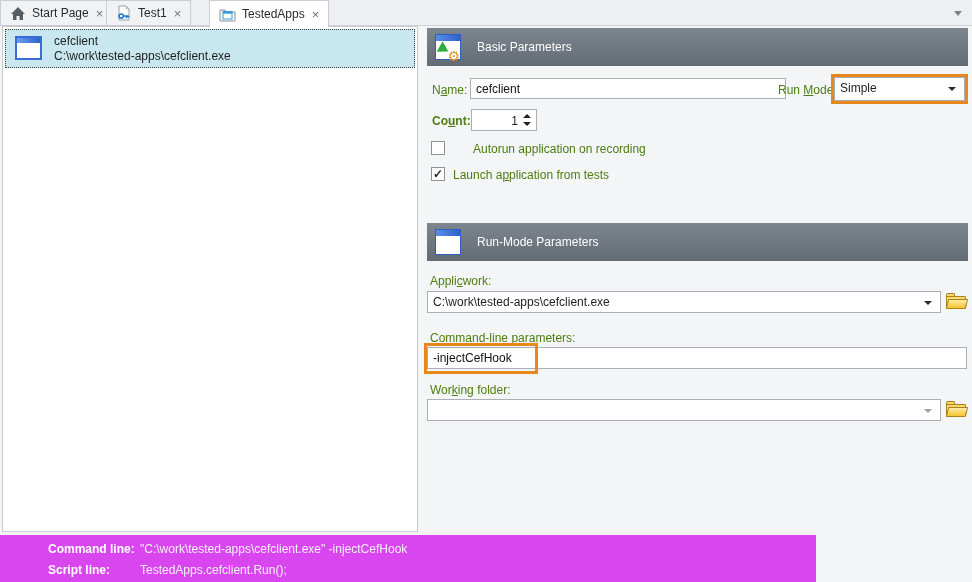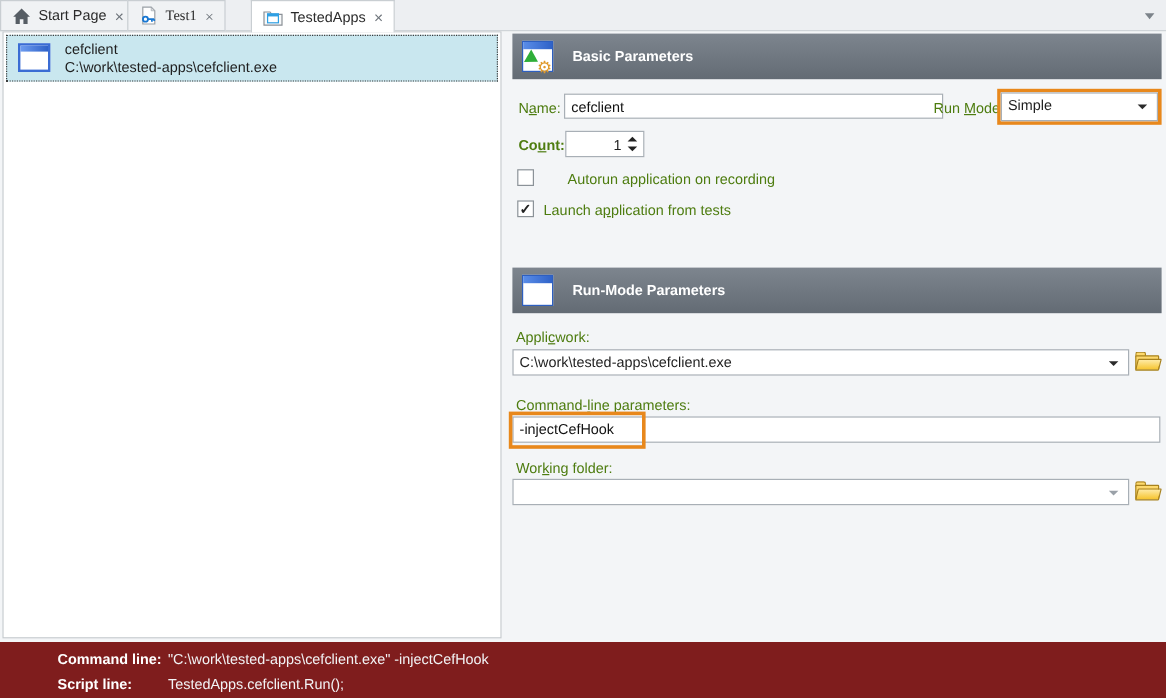--- a/index.html
+++ b/index.html
@@ -29,21 +29,21 @@
   .win-icon .titlebar { height:5px; background:linear-gradient(90deg,#6d9cf0,#2f62c8); }
   #app-item .win-icon { left:9px; top:6px; width:27px; height:24px; }
   #app-item .app-name { position:absolute; left:48px; top:4px; }
   #app-item .app-path { position:absolute; left:48px; top:19px; }
 
   
   .section-header { position:absolute; left:427px; width:541px; height:38px;
                     background:linear-gradient(#7d858e,#636b74); color:#fff; z-index:2; }
   #basic-header { top:28px; }
   #runmode-header { top:223px; }
-  .section-header .title { position:absolute; left:50px; top:0; line-height:38px; font-weight:bold; }
+  .section-header .title { position:absolute; left:50px; top:0; line-height:38px; font-weight:normal; }
   .header-icon { position:absolute; left:8px; top:6px; width:26px; height:26px;
                  border:1px solid #2d5fc0; background:#fff; }
   .header-icon .titlebar { height:6px; background:linear-gradient(90deg,#5a8de8,#2f62c8); }
   .header-icon .play-tri { position:absolute; left:3px; top:8px; width:0; height:0;
                  border-left:10px solid #2fae39; border-top:6px solid transparent;
                  border-bottom:6px solid transparent; transform:rotate(30deg); }
   .header-icon .gear { position:absolute; right:0px; bottom:-4px; font-size:14px;
                  color:#e09a2a; line-height:14px; }
 
   .label { position:absolute; white-space:nowrap; color:#4d7c0f; }
@@ -104,41 +104,41 @@
   .folder-btn .tabpart { position:absolute; left:0; top:0; width:9px; height:5px;
       background:#fdd96d; border:1px solid #a8821d; border-bottom:none;
       border-radius:2px 2px 0 0; }
   .folder-btn .back { position:absolute; left:0; top:3px; width:20px; height:12px;
       background:#fdd96d; border:1px solid #a8821d; border-radius:1px; }
   .folder-btn .front { position:absolute; left:1px; top:6px; width:20px; height:10px;
       background:linear-gradient(#feeaa4,#f6c42e); border:1px solid #a8821d;
       transform:skewX(-14deg); border-radius:1px; }
 
   
-  #status-bar { position:absolute; left:0; top:535px; width:972px; height:47px;
-                background:#7f1d1d; color:#fff; z-index:7; }
+  #status-bar { position:absolute; left:0; top:535px; width:816px; height:47px;
+                background:#d946ef; color:#fff; z-index:7; }
   .sb-label { position:absolute; left:48px; font-weight:bold; white-space:pre; }
   .sb-value { position:absolute; left:140px; color:#f2f3f5; white-space:pre; }
   #sb-row1-label, #sb-row1-value { top:7px; }
   #sb-row2-label, #sb-row2-value { top:28px; }
 </style>
 </head>
 <body>
 
 <div id="screen">
 
   <div id="tabstrip">
     <div class="tab" style="left:0px;">
       <svg width="16" height="15" viewBox="0 0 16 15">
         <path d="M8 1 L15 8 h-2 v6 h-3.5 v-4 h-3 v4 H3 V8 H1 Z" fill="#565d64"></path>
       </svg>
       <span class="tab-label">Start Page</span>
       <span class="tab-close">×</span>
     </div>
-    <div class="tab" style="left:106px;font-family:Liberation Serif, serif;">
+    <div class="tab" style="left:106px;">
       <svg width="16" height="16" viewBox="0 0 16 16">
         <path d="M3 1 h7 l3 3 v11 H3 Z" fill="#ffffff" stroke="#9aa0a6"></path>
         <path d="M10 1 l3 3 h-3 Z" fill="#d7dadd" stroke="#9aa0a6" stroke-width="0.5"></path>
         <circle cx="5.2" cy="11" r="2.1" fill="none" stroke="#1877d2" stroke-width="1.5"></circle>
         <path d="M7.3 11 h5.2 M10.6 11 v2.2 M12.5 11 v1.6" stroke="#1877d2" stroke-width="1.5" fill="none"></path>
       </svg>
       <span class="tab-label">Test1</span>
       <span class="tab-close">×</span>
     </div>
     <div class="tab active" style="left:209px;">

